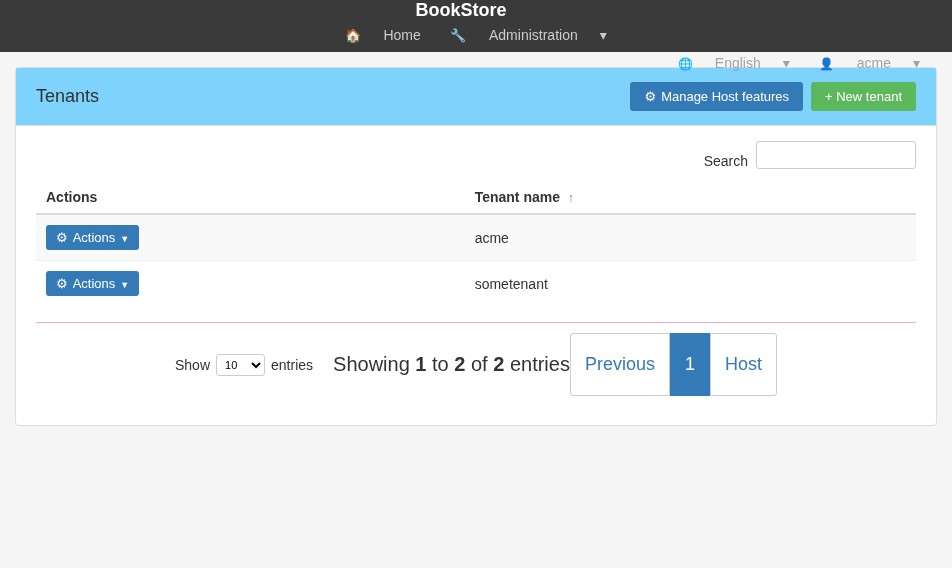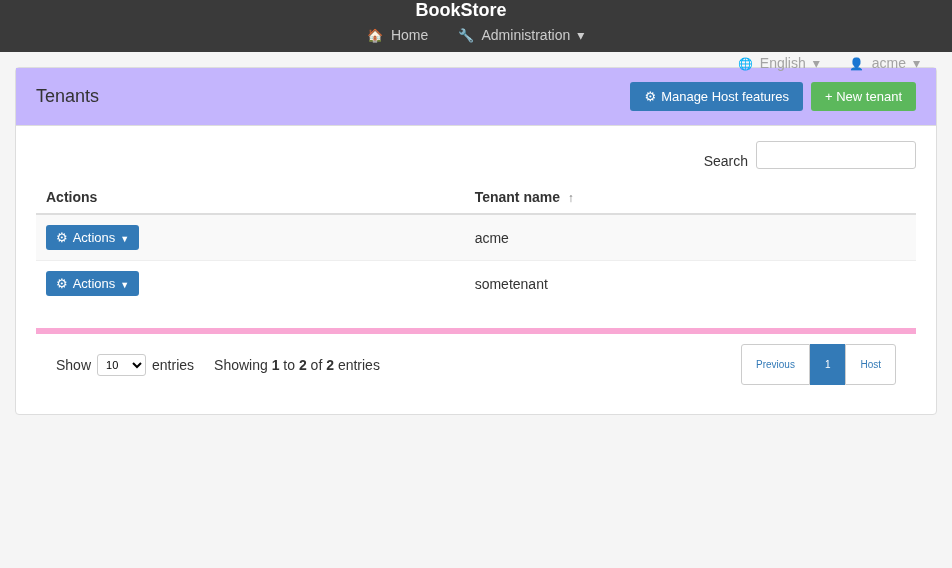--- a/index.html
+++ b/index.html
@@ -27,21 +27,21 @@
       gap: 6px;
       flex: 1;
     }
     .nav-item {
       color: #ccc;
       padding: 6px 12px;
       cursor: pointer;
       border-radius: 3px;
       display: flex;
       align-items: center;
-      gap: 7px;
+      gap: 22px;
       font-size: 14px;
     }
     .nav-right {
       display: flex;
       gap: 6px;
       margin-left: auto;
     }
     .nav-right .nav-item { color: #a3a3a3; }
 
     
@@ -52,21 +52,21 @@
       border-radius: 4px;
     }
 
     
     .page-header {
       display: flex;
       align-items: center;
       justify-content: space-between;
       padding: 14px 20px;
       border-bottom: 1px solid #ddd;
-      background: #c4b5fd;
+      background: #7dd3fc;
     }
     .page-title {
       font-size: 18px;
       font-weight: normal;
       color: #333;
     }
     .header-buttons {
       display: flex;
       gap: 8px;
     }
@@ -147,56 +147,56 @@
       align-items: center;
       gap: 5px;
     }
     .gear-icon::before { content: '⚙'; }
     .caret::after { content: ' ▼'; font-size: 9px; }
 
     
     .table-footer {
       display: flex;
       align-items: center;
-      justify-content: space-between;
+      justify-content: center;
       padding: 10px 20px 14px 20px;
-      border-top: 6px solid #f9a8d4;
-      margin-top: 22px;
+      border-top: 1px solid #f9a8d4;
+      margin-top: 16px;
     }
     .show-entries {
       display: flex;
       align-items: center;
       gap: 6px;
       color: #333;
     }
     .entries-select {
       border: 1px solid #ccc;
       border-radius: 3px;
       padding: 3px 4px;
       font-size: 11px;
       background: #fff;
     }
     .showing-info {
       color: #333;
-      font-size: 14px;
+      font-size: 20px;
     }
     .showing-info strong { color: #333; }
 
     
     .pagination {
       display: flex;
       gap: 0;
     }
     .page-btn {
       border: 1px solid #ccc;
       background: #fff;
       color: #337ab7;
-      padding: 14px 14px;
-      cursor: pointer;
-      font-size: 10px;
+      padding: 20px 14px;
+      cursor: pointer;
+      font-size: 18px;
     }
     .page-btn:first-child { border-radius: 3px 0 0 3px; }
     .page-btn:last-child { border-radius: 0 3px 3px 0; }
     .page-btn.active {
       background: #337ab7;
       color: #fff;
       border-color: #337ab7;
     }
 
     

